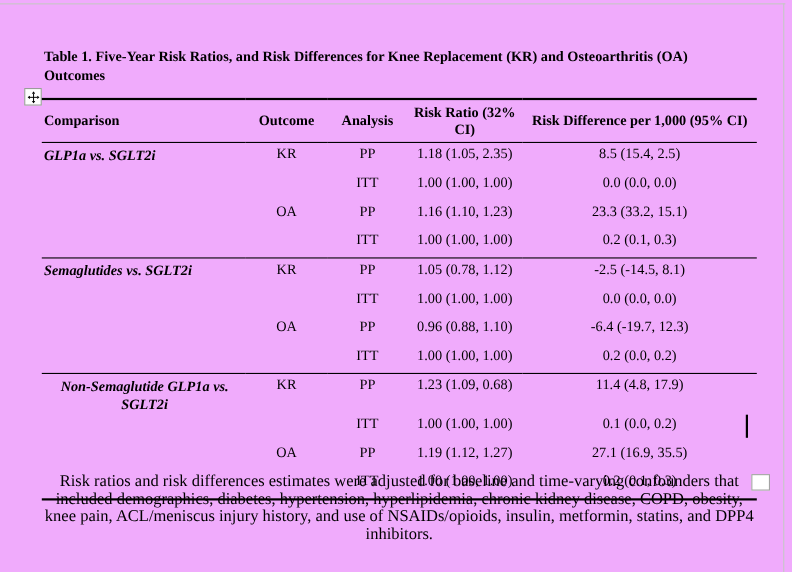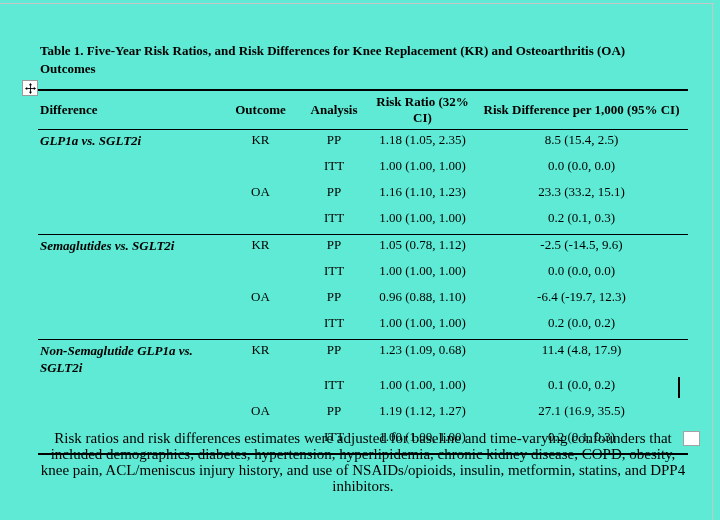--- a/index.html
+++ b/index.html
@@ -4,21 +4,21 @@
 <style>
   html, body { margin: 0; padding: 0; }
   body {
     width: 720px; height: 520px;
     background: #ffffff;
     font-family: "Liberation Serif", "DejaVu Serif", serif;
     color: #000;
     position: relative;
     overflow: hidden;
   }
-  .page { position: absolute; inset: 0; background: #5eead4; padding-left: 20px; }
+  .page { position: absolute; inset: 0; background: #f0abfc; padding-left: 20px; }
 
   .page-border-top {
     position: absolute; left: 0; top: 3px; width: 714px; height: 1px;
     background: #c6c6c6;
   }
   .page-border-right {
     position: absolute; left: 712px; top: 3px; width: 1px; height: 517px;
     background: #c6c6c6;
   }
 
@@ -60,21 +60,21 @@
   table.results tbody + tbody { border-top: 1.5px solid #000; }
 
   table.results td {
     height: 24px; padding: 2px 0 0 0;
     vertical-align: top; text-align: center; line-height: 16px;
   }
   table.results td.comp {
     text-align: left; font-weight: bold; font-style: italic;
     padding-left: 2px; line-height: 17px;
   }
-  table.results tr.tall td { height: 33px; }
+  table.results tr.tall td { height: 33px; text-align: center; }
 
   .footnote {
     position: absolute; left: 38px; top: 430px; width: 650px;
     font-size: 15px; line-height: 16px; text-align: center;
   }
 
   .text-cursor {
     position: absolute; left: 678px; top: 377px;
     width: 2px; height: 21px; background: #000;
   }
@@ -112,21 +112,21 @@
   <table class="results">
     <colgroup>
       <col class="c-comparison">
         <col class="c-outcome">
         <col class="c-analysis">
         <col class="c-riskratio">
         <col class="c-riskdiff">
     </colgroup>
     <thead>
       <tr>
-        <th class="left">Difference</th>
+        <th class="left">Comparison</th>
         <th>Outcome</th>
         <th>Analysis</th>
         <th>Risk Ratio (32% CI)</th>
         <th>Risk Difference per 1,000 (95% CI)</th>
       </tr>
     </thead>
 
     <tbody>
       <tr>
         <td class="comp" rowspan="4">GLP1a vs. SGLT2i</td>
@@ -154,21 +154,21 @@
         <td>0.2 (0.1, 0.3)</td>
       </tr>
     </tbody>
 
     <tbody>
       <tr>
         <td class="comp" rowspan="4">Semaglutides vs. SGLT2i</td>
         <td>KR</td>
         <td>PP</td>
         <td>1.05 (0.78, 1.12)</td>
-        <td>-2.5 (-14.5, 9.6)</td>
+        <td>-2.5 (-14.5, 8.1)</td>
       </tr>
       <tr>
         <td></td>
         <td>ITT</td>
         <td>1.00 (1.00, 1.00)</td>
         <td>0.0 (0.0, 0.0)</td>
       </tr>
       <tr>
         <td>OA</td>
         <td>PP</td>

